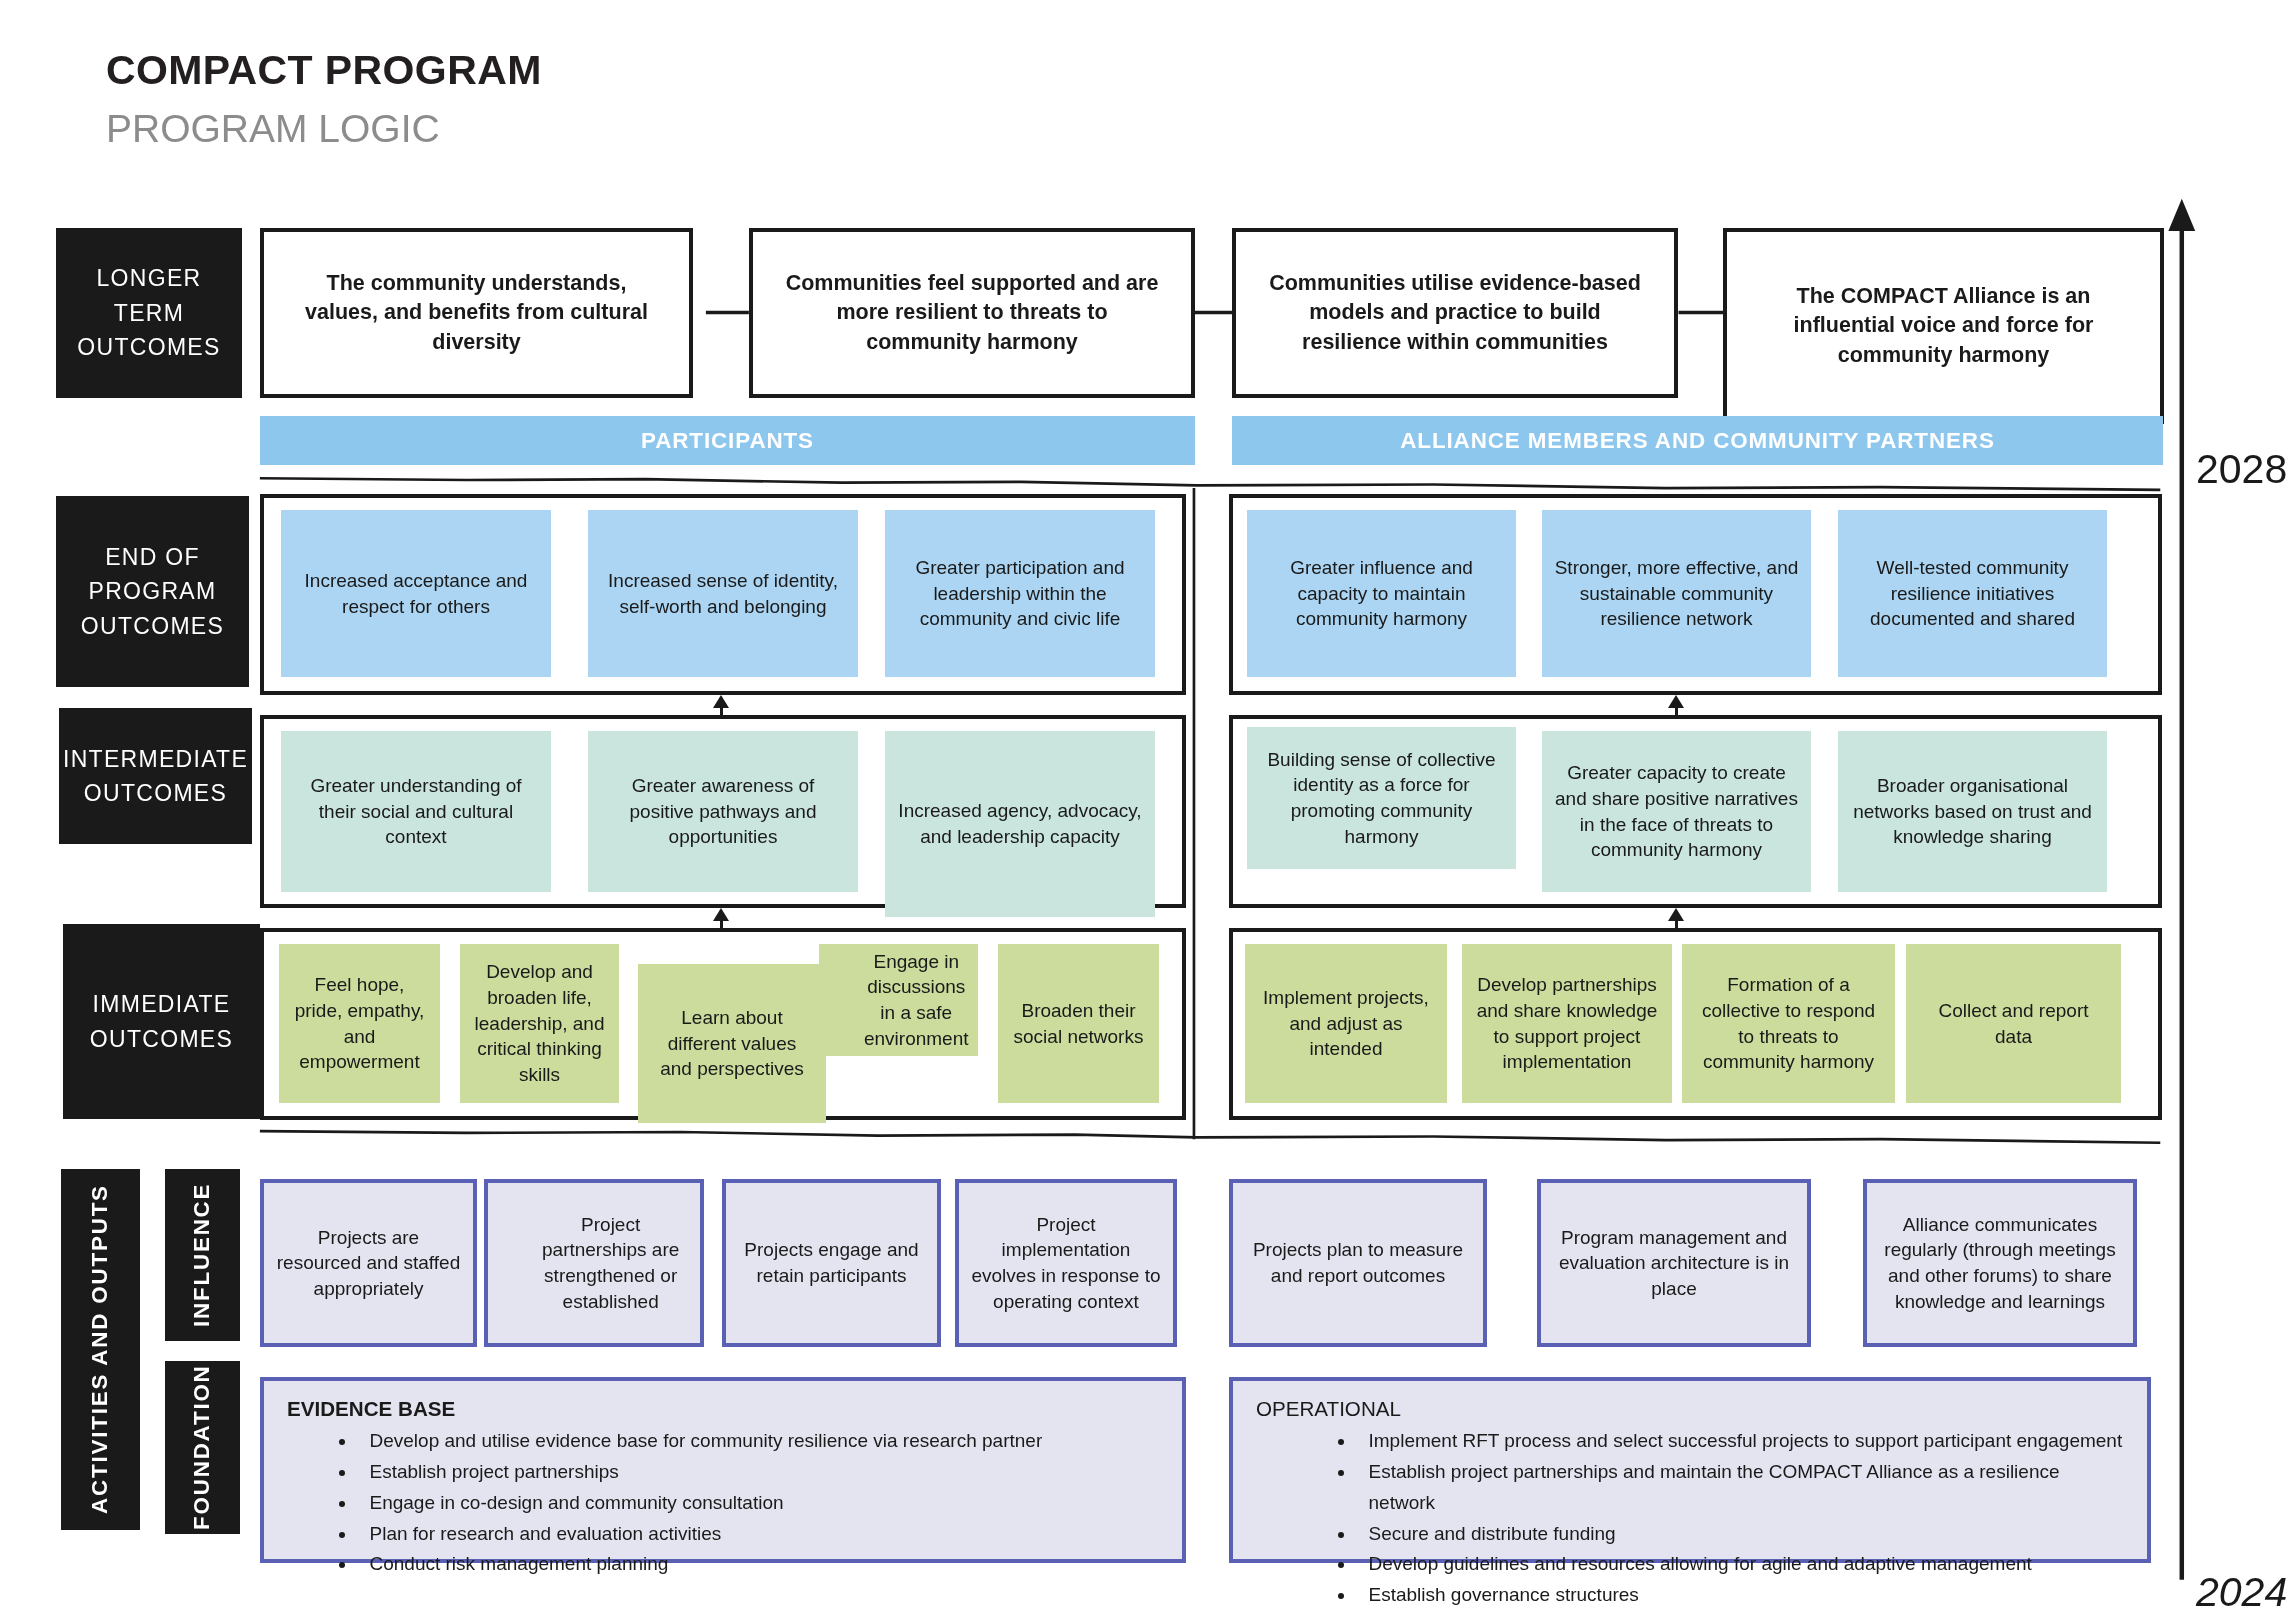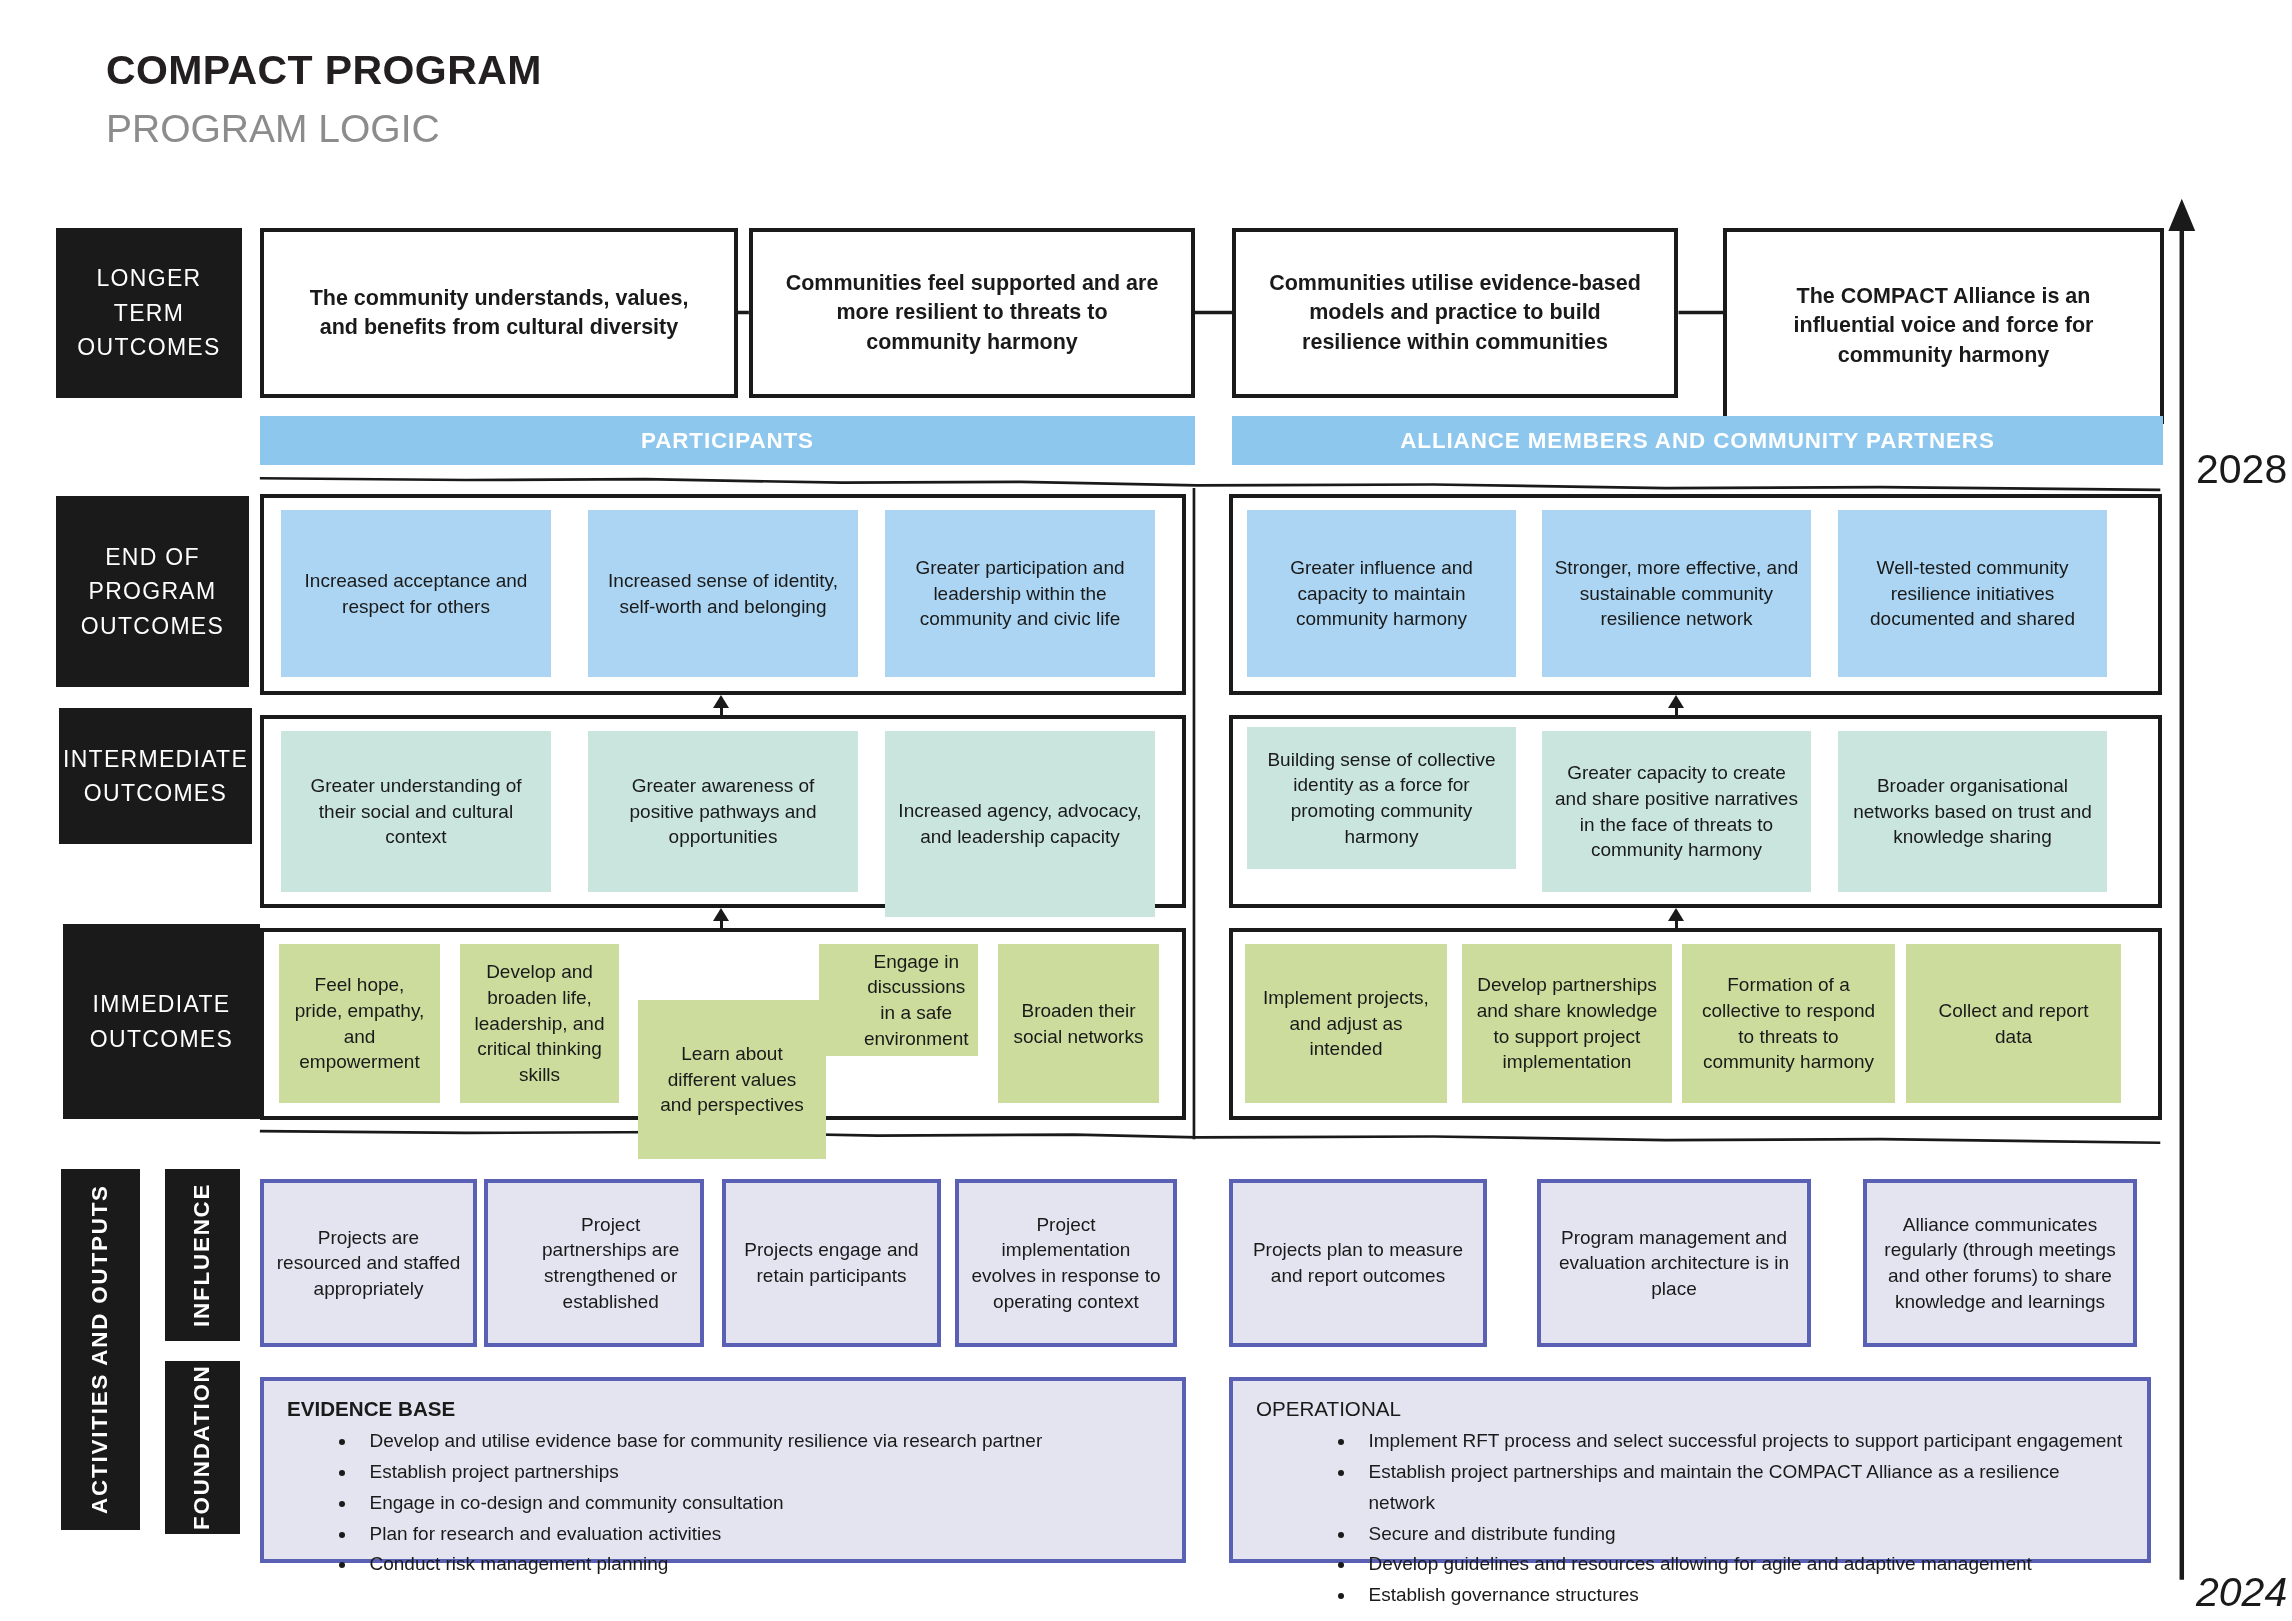--- a/index.html
+++ b/index.html
@@ -57,21 +57,21 @@
   <div class="year" style="left:2196px;top:1569px;font-style:italic;">2024</div>
 
   <div class="black-label" style="left:56px;top:228px;width:186px;height:170px;">LONGER TERM OUTCOMES</div>
   <div class="black-label" style="left:56px;top:496px;width:193px;height:191px;">END OF PROGRAM OUTCOMES</div>
   <div class="black-label" style="left:59px;top:708px;width:193px;height:136px;">INTERMEDIATE OUTCOMES</div>
   <div class="black-label" style="left:63px;top:924px;width:197px;height:195px;">IMMEDIATE OUTCOMES</div>
   <div class="black-label vert" style="left:61px;top:1169px;width:79px;height:361px;">ACTIVITIES AND OUTPUTS</div>
   <div class="black-label vert" style="left:165px;top:1169px;width:75px;height:172px;">INFLUENCE</div>
   <div class="black-label vert" style="left:165px;top:1361px;width:75px;height:173px;">FOUNDATION</div>
 
-  <div class="lt-box" style="left:260px;top:228px;width:478px;height:170px;">The community understands, values, and benefits from cultural diversity</div>
+  <div class="lt-box" style="left:260px;top:228px;width:433px;height:170px;">The community understands, values, and benefits from cultural diversity</div>
   <div class="lt-box" style="left:749px;top:228px;width:446px;height:170px;">Communities feel supported and are more resilient to threats to community harmony</div>
   <div class="lt-box" style="left:1232px;top:228px;width:446px;height:170px;">Communities utilise evidence-based models and practice to build resilience within communities</div>
   <div class="lt-box" style="left:1723px;top:228px;width:441px;height:196px;">The COMPACT Alliance is an influential voice and force for community harmony</div>
 
   <div class="banner" style="left:260px;top:416px;width:935px;height:49px;">PARTICIPANTS</div>
   <div class="banner" style="left:1232px;top:416px;width:931px;height:49px;">ALLIANCE MEMBERS AND COMMUNITY PARTNERS</div>
 
   <div class="group" style="left:260px;top:494px;width:926px;height:201px;"></div>
   <div class="group" style="left:1229px;top:494px;width:933px;height:201px;"></div>
   <div class="cell blue" style="left:281px;top:510px;width:270px;height:167px;">Increased acceptance and respect for others</div>
@@ -101,21 +101,21 @@
       <div class="head"></div>
     </div>
   <div class="arrow" style="left:1675px;top:920px;height:8px;">
       <div class="head"></div>
     </div>
 
   <div class="group" style="left:260px;top:928px;width:926px;height:192px;"></div>
   <div class="group" style="left:1229px;top:928px;width:933px;height:192px;"></div>
   <div class="cell green" style="left:279px;top:944px;width:161px;height:159px;">Feel hope, pride, empathy, and empowerment</div>
   <div class="cell green" style="left:460px;top:944px;width:159px;height:159px;">Develop and broaden life, leadership, and critical thinking skills</div>
-  <div class="cell green" style="left:638px;top:1000px;width:188px;height:159px;">Learn about different values and perspectives</div>
+  <div class="cell green" style="left:638px;top:964px;width:188px;height:159px;">Learn about different values and perspectives</div>
   <div class="cell green" style="left:819px;top:944px;width:159px;height:112px;padding-left:48px;">Engage in discussions in a safe environment</div>
   <div class="cell green" style="left:998px;top:944px;width:161px;height:159px;">Broaden their social networks</div>
   <div class="cell green" style="left:1245px;top:944px;width:202px;height:159px;">Implement projects, and adjust as intended</div>
   <div class="cell green" style="left:1462px;top:944px;width:210px;height:159px;">Develop partnerships and share knowledge to support project implementation</div>
   <div class="cell green" style="left:1682px;top:944px;width:213px;height:159px;">Formation of a collective to respond to threats to community harmony</div>
   <div class="cell green" style="left:1906px;top:944px;width:215px;height:159px;">Collect and report data</div>
 
   <div class="outbox" style="left:260px;top:1179px;width:217px;height:168px;">Projects are resourced and staffed appropriately</div>
   <div class="outbox" style="left:484px;top:1179px;width:220px;height:168px;padding-left:44px;">Project partnerships are strengthened or established</div>
   <div class="outbox" style="left:722px;top:1179px;width:219px;height:168px;">Projects engage and retain participants</div>

